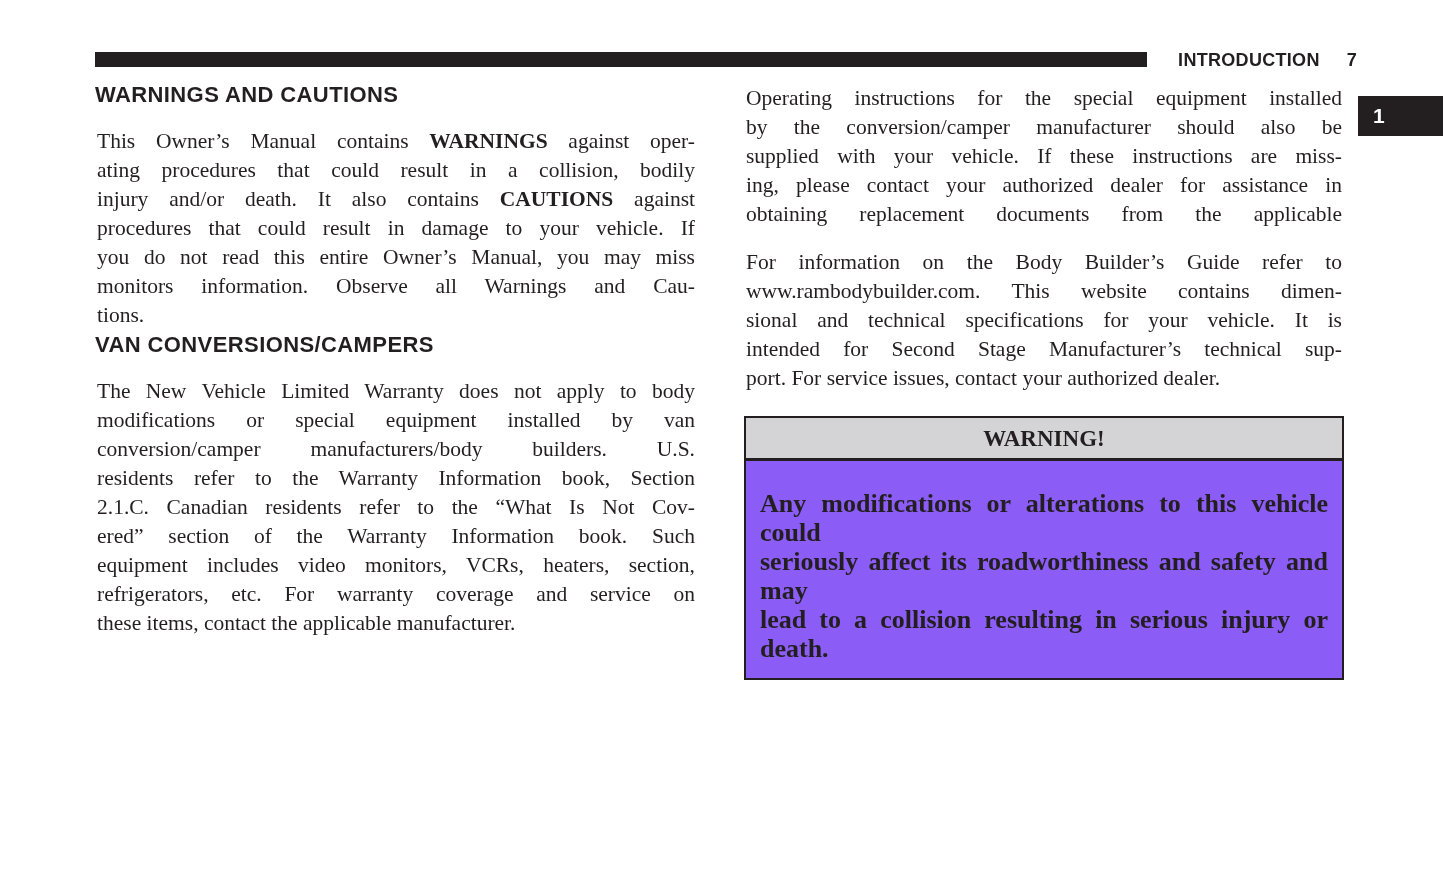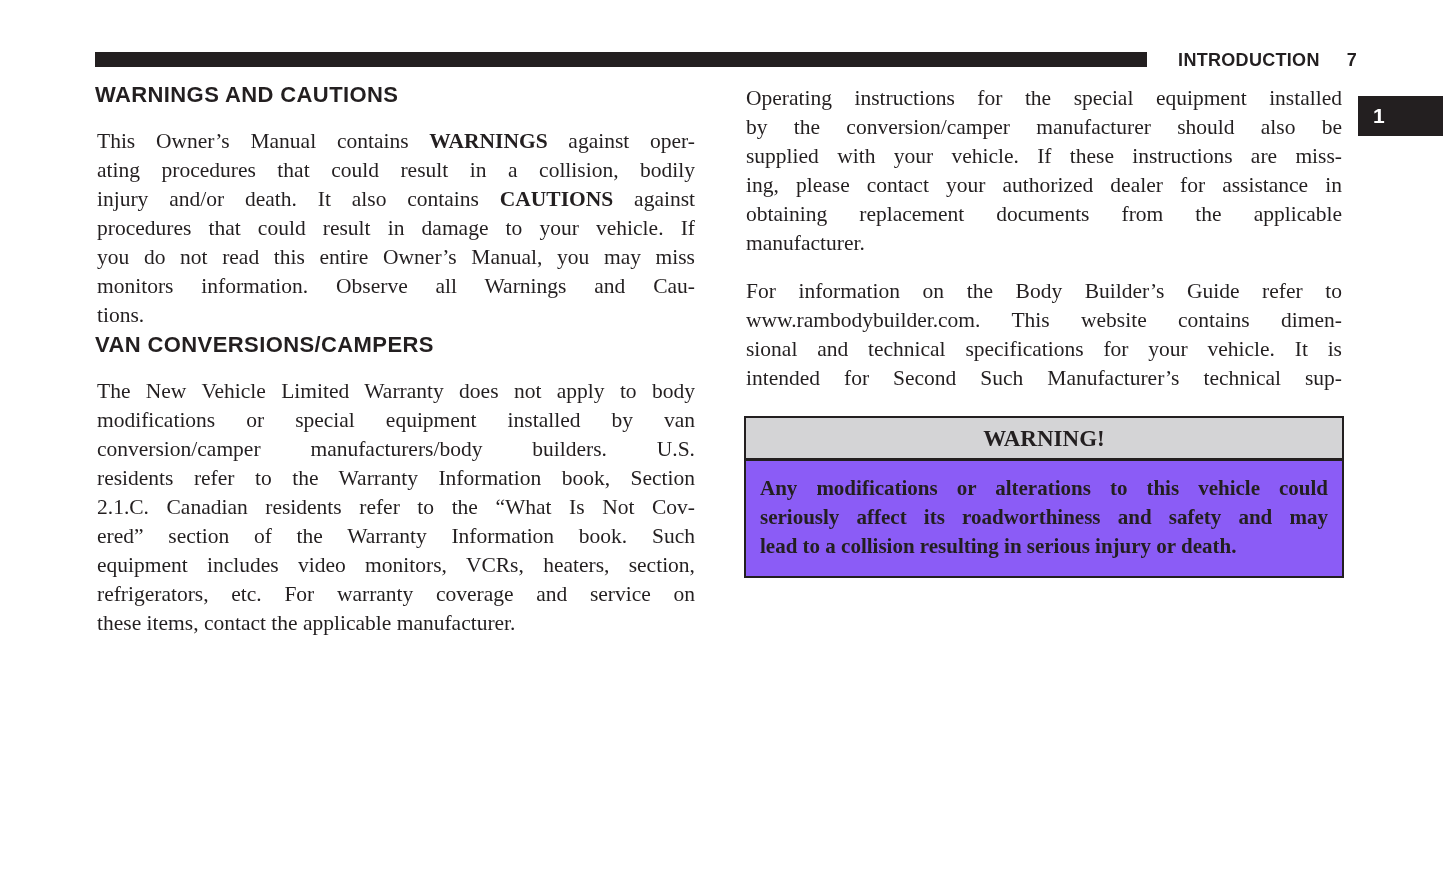--- a/index.html
+++ b/index.html
@@ -66,22 +66,22 @@
     background:#d4d4d6;
     border-bottom:3px solid #231f20;
     font-family:"Liberation Serif", serif;
     font-weight:bold;font-size:23px;
     text-align:center;
     padding:6px 0 5px 0;
     color:#231f20;
   }
   .warning-body{
     font-weight:bold;
-    padding:13px 14px 15px 14px;
-    font-size:21px;line-height:29px;
+    padding:28px 14px 15px 14px;
+    font-size:26px;line-height:29px;
   }
   strong{font-weight:bold;}
 </style>
 </head>
 <body>
 
 <div class="page">
 
   <div class="top-rule"></div>
 
@@ -119,27 +119,27 @@
       </div>
   </div>
 
   <div class="col col-right">
     <div class="para">
         <div class="line">Operating instructions for the special equipment installed</div>
         <div class="line">by the conversion/camper manufacturer should also be</div>
         <div class="line">supplied with your vehicle. If these instructions are miss-</div>
         <div class="line">ing, please contact your authorized dealer for assistance in</div>
         <div class="line">obtaining replacement documents from the applicable</div>
-        <div class="line line-last">manufacturer.</div>
       </div>
     <div class="para mt-19">
         <div class="line">For information on the Body Builder’s Guide refer to</div>
         <div class="line">www.rambodybuilder.com. This website contains dimen-</div>
         <div class="line">sional and technical specifications for your vehicle. It is</div>
-        <div class="line">intended for Second Such Manufacturer’s technical sup-</div>
+        <div class="line">intended for Second Stage Manufacturer’s technical sup-</div>
+        <div class="line line-last">port. For service issues, contact your authorized dealer.</div>
       </div>
     <div class="warning-box mt-23">
       <div class="warning-title">WARNING!</div>
       <div class="warning-body">
           <div class="line">Any modifications or alterations to this vehicle could</div>
           <div class="line">seriously affect its roadworthiness and safety and may</div>
           <div class="line line-last">lead to a collision resulting in serious injury or death.</div>
         </div>
     </div>
   </div>

